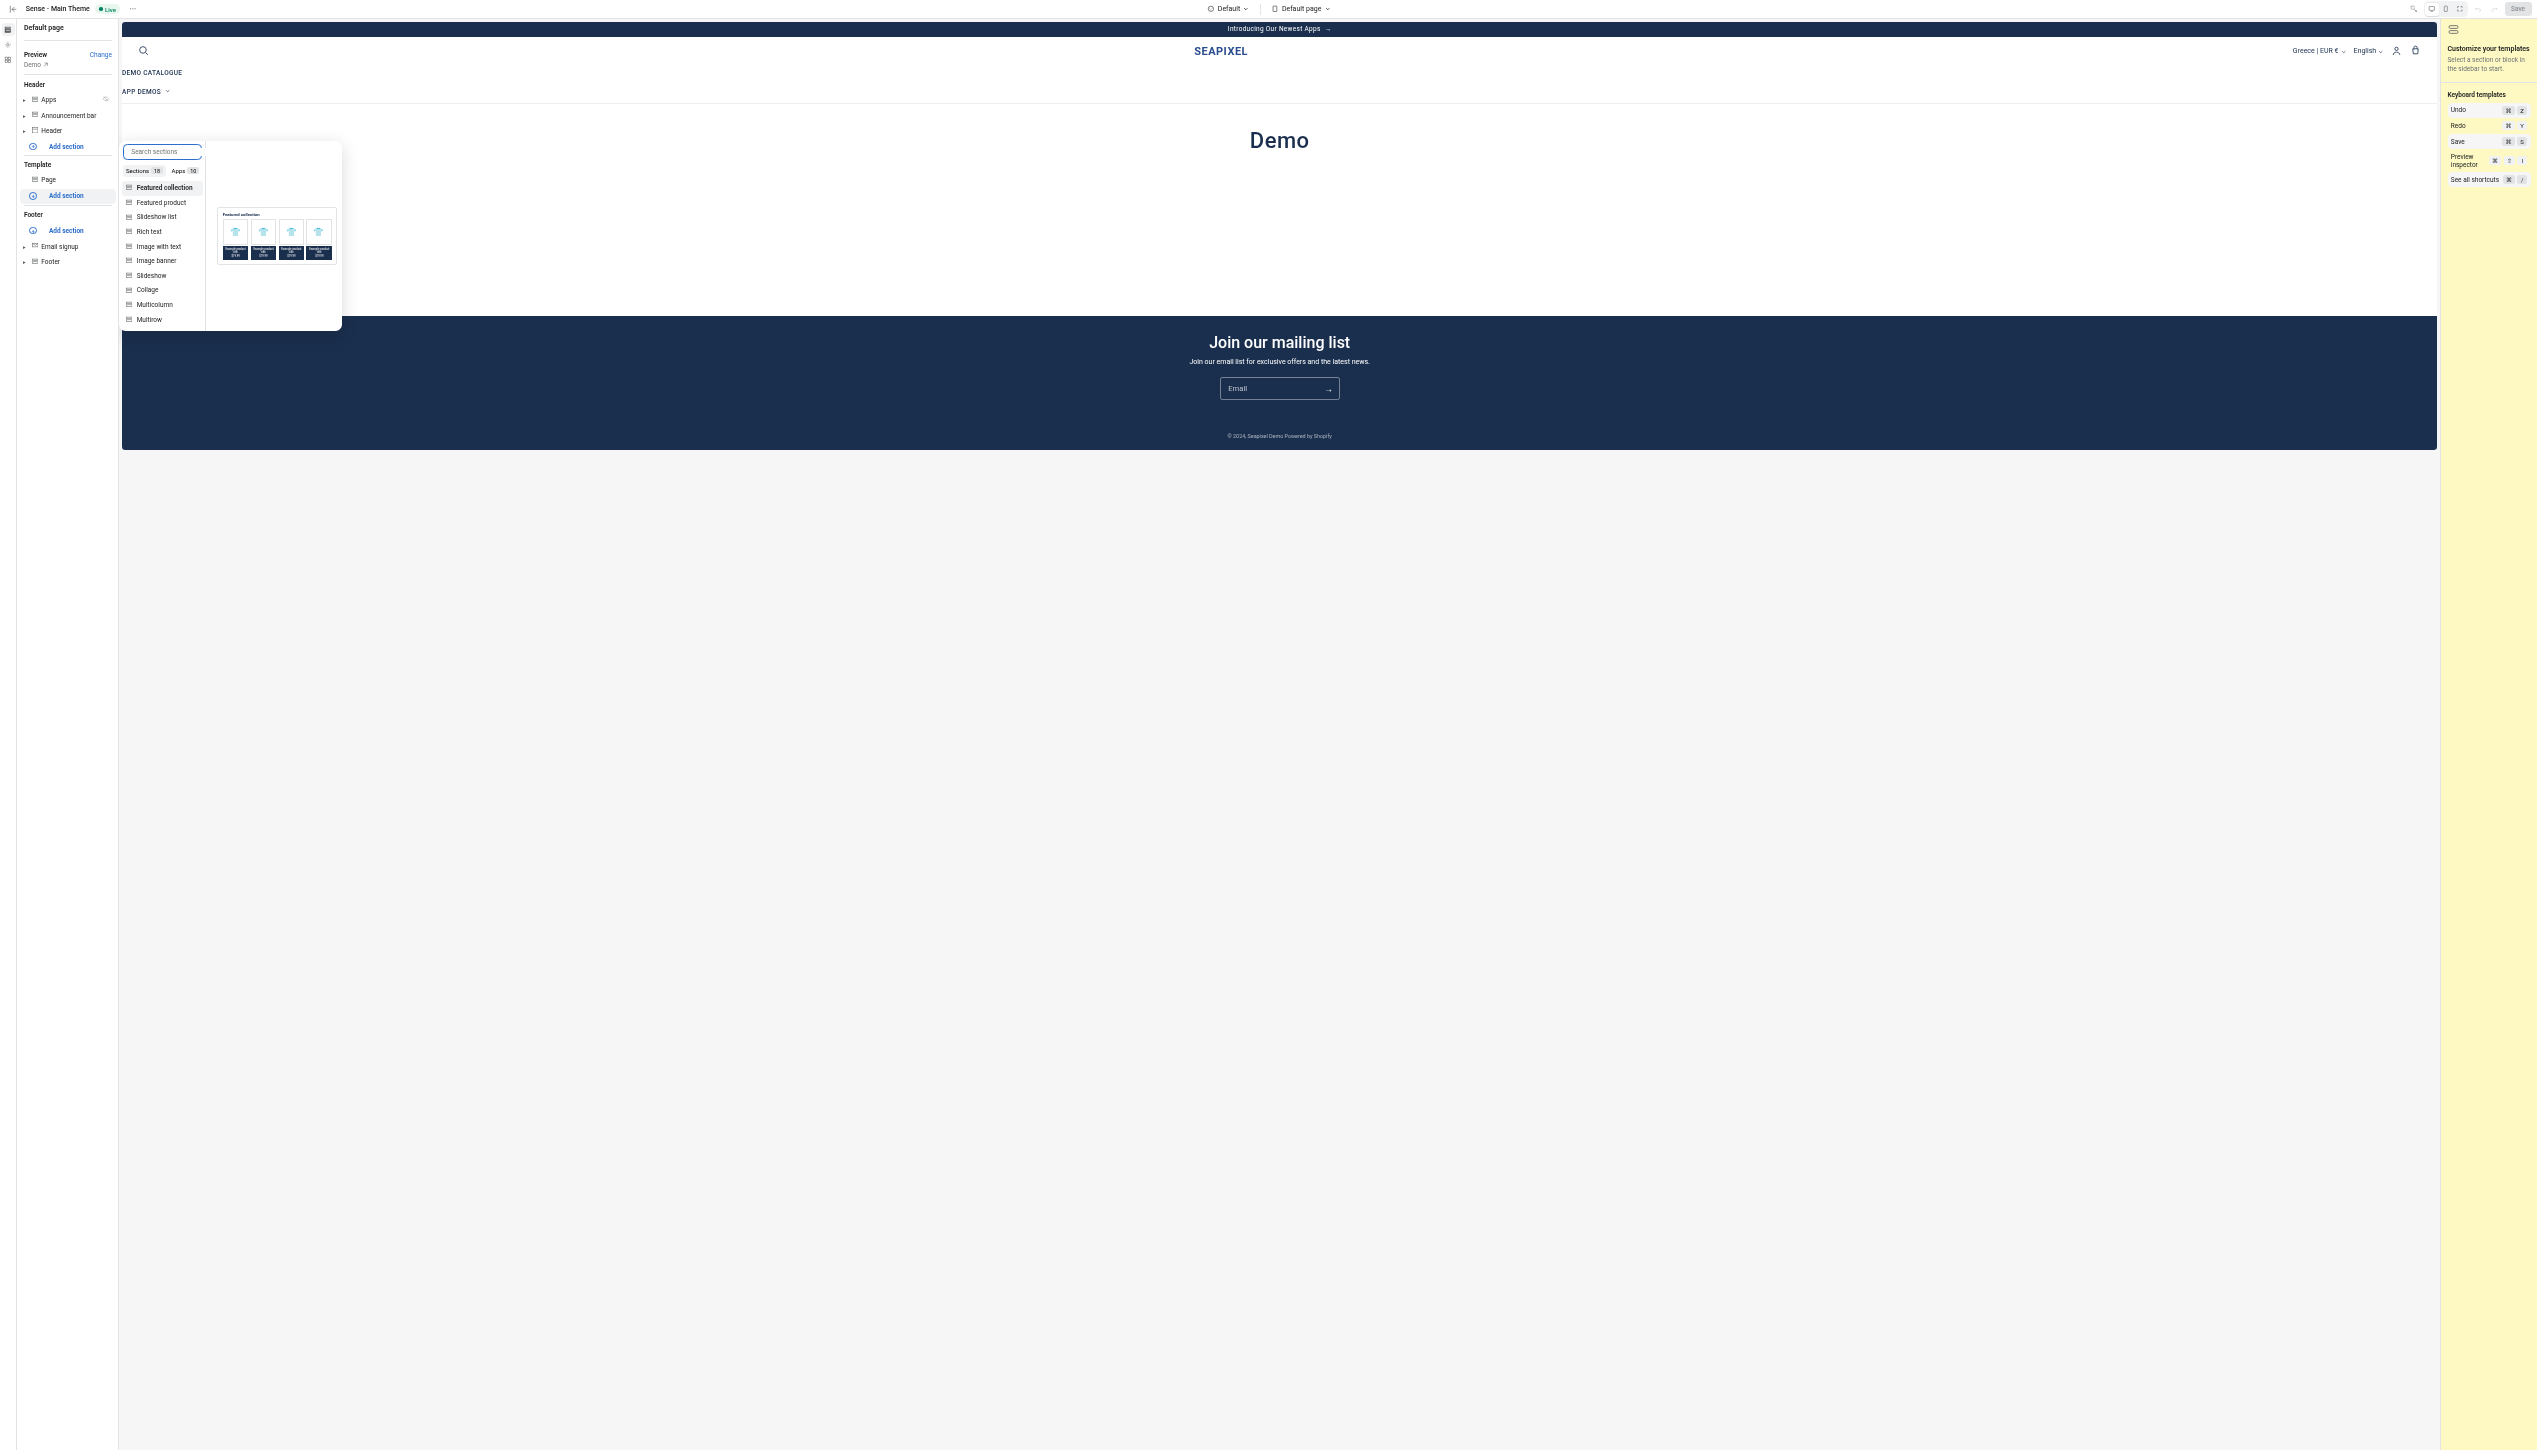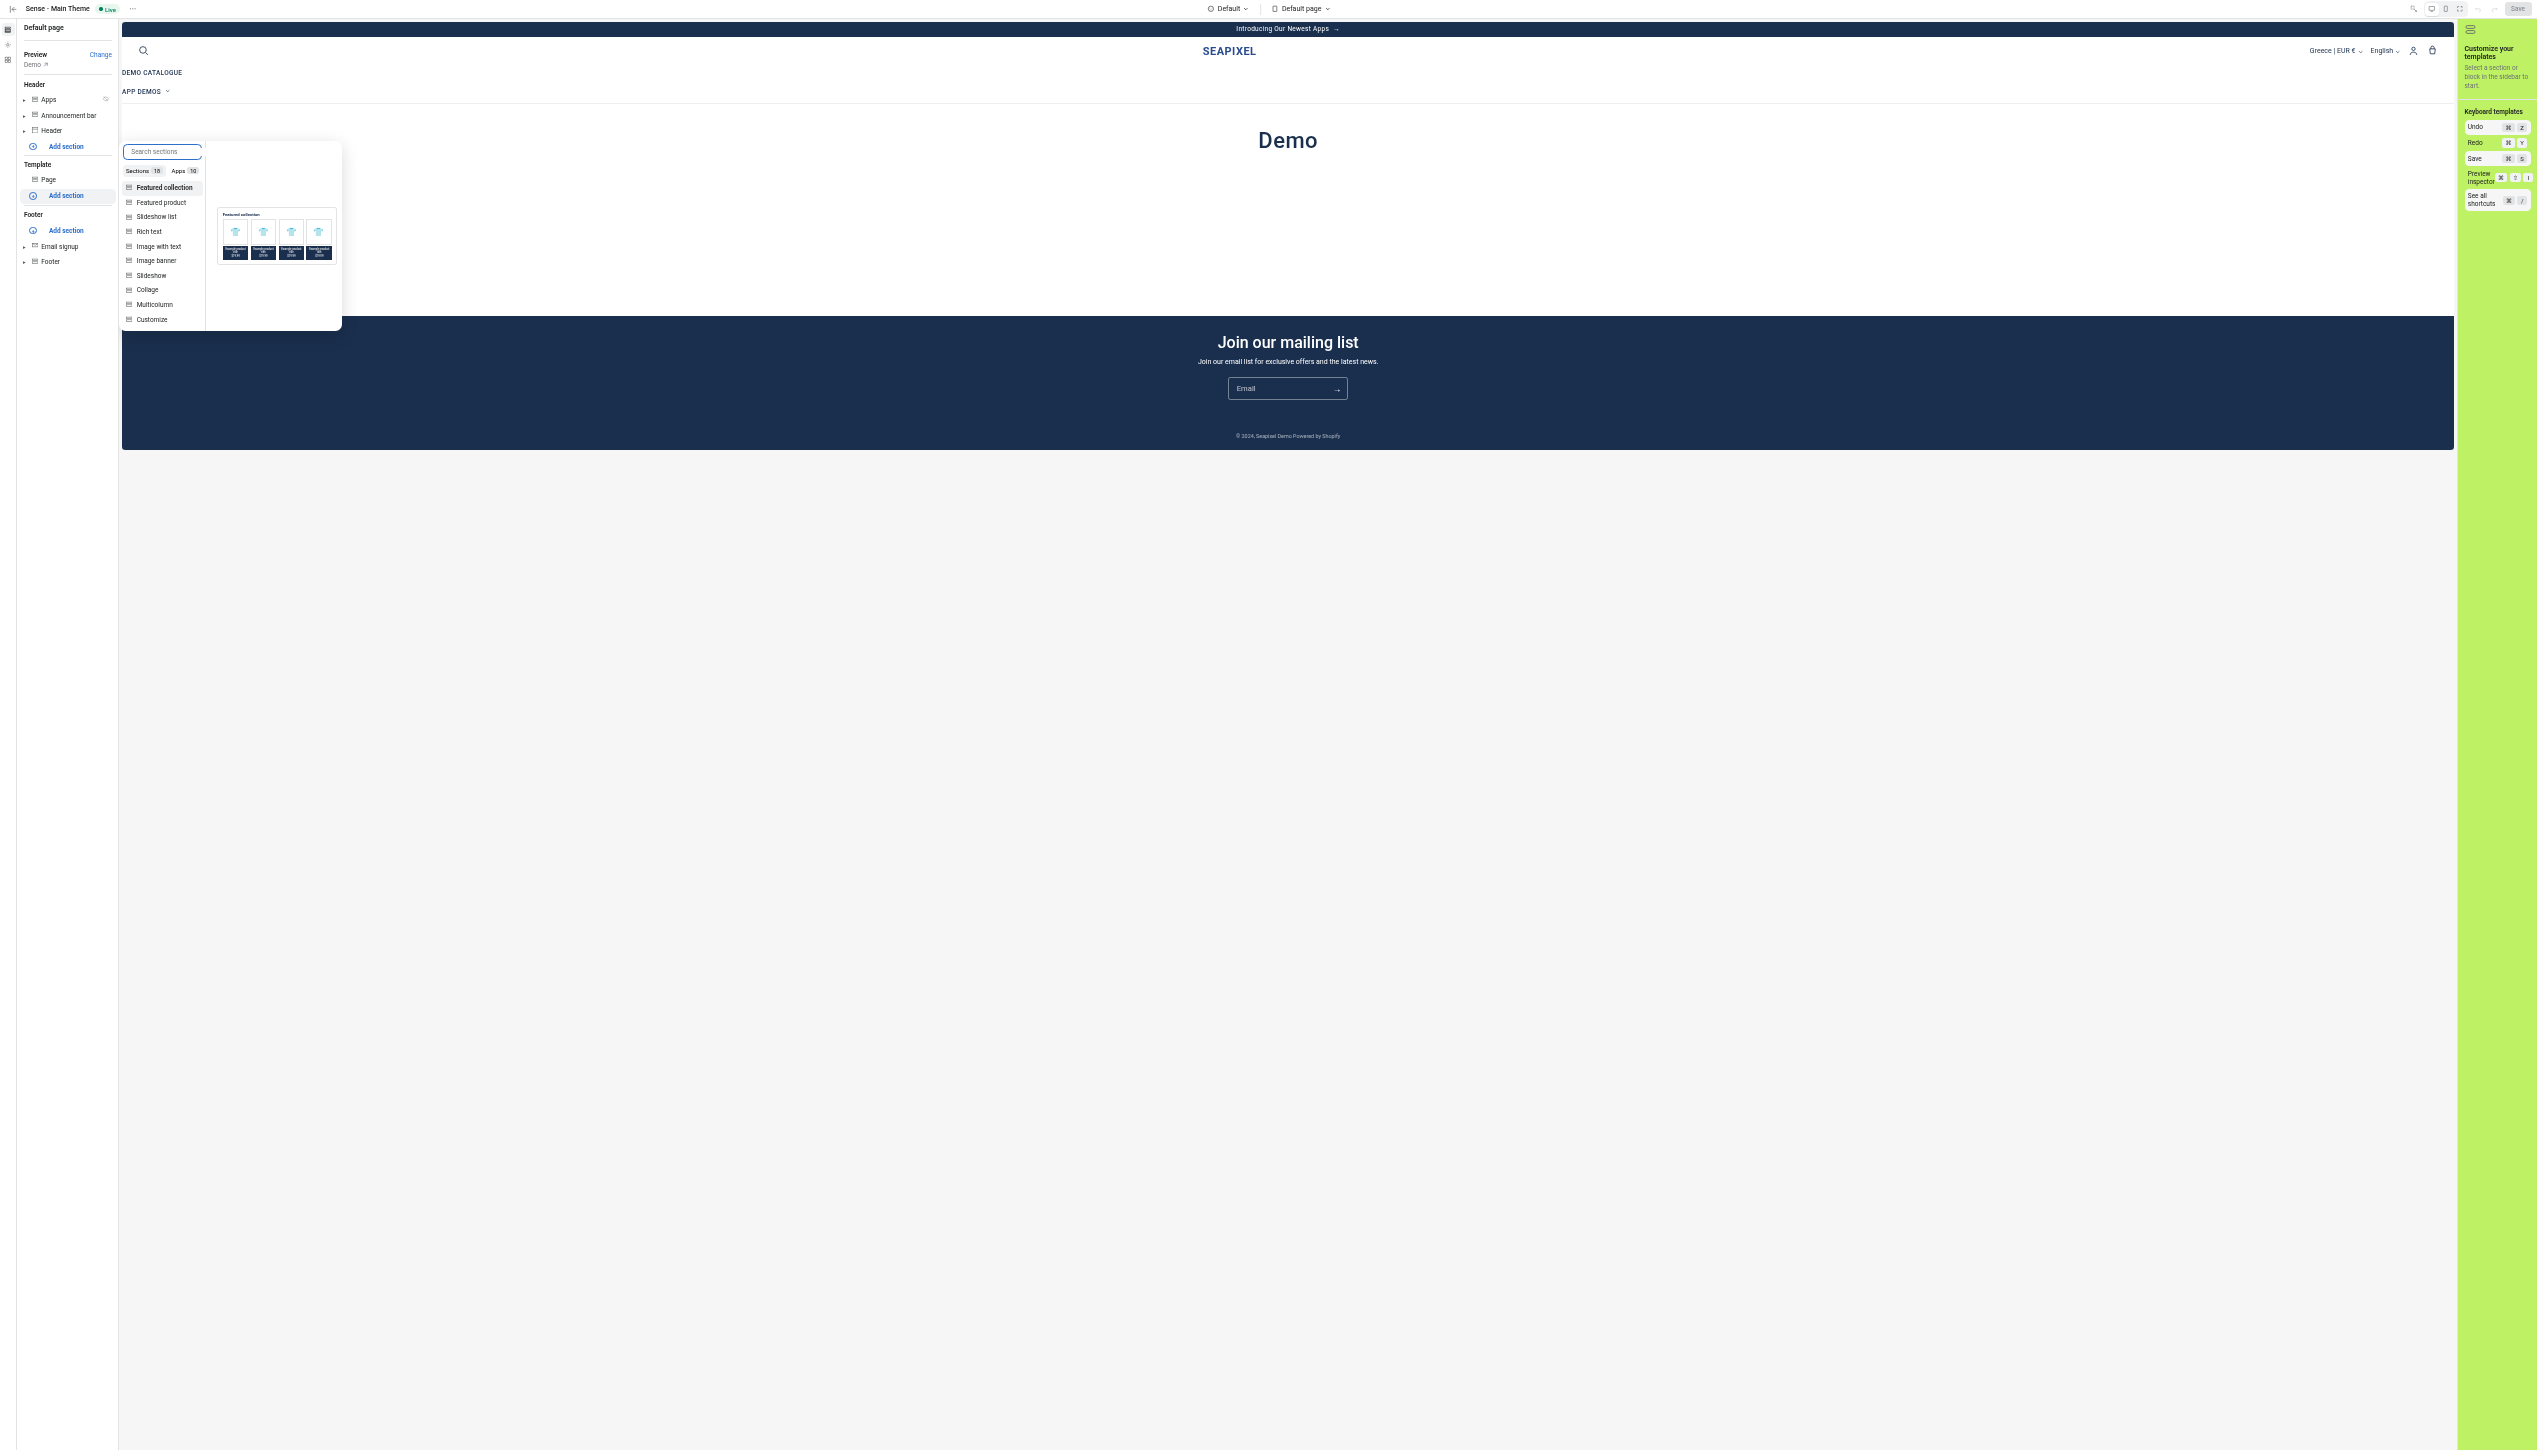--- a/index.html
+++ b/index.html
@@ -577,22 +577,22 @@
   color: #fff;
   font-size: 2.7px;
   text-align: center;
   padding: 1.6px 1.1px;
   margin-top: 1.1px;
   line-height: 1.3;
 }
 
 
 .right-sidebar {
-  width: 80px;
-  background: #bef264;
+  width: 97px;
+  background: #fef9c3;
   border-left: 0.5px solid #e1e3e5;
   padding: 5.4px 6.5px;
 }
 
 .right-icon-row {
   margin-bottom: 7.6px;
 }
 
 .right-icon {
   color: #5c5f62;
@@ -1014,21 +1014,21 @@
                   <rect x="1" y="2" width="10" height="3" stroke="currentColor"></rect>
                   <rect x="1" y="7" width="10" height="3" stroke="currentColor"></rect>
                 </svg></span>
               <span>Multicolumn</span>
             </div>
             <div class="picker-item">
               <span class="picker-item-icon"><svg width="6.5" height="6.5" viewBox="0 0 12 12" fill="none">
                   <rect x="1" y="2" width="10" height="3" stroke="currentColor"></rect>
                   <rect x="1" y="7" width="10" height="3" stroke="currentColor"></rect>
                 </svg></span>
-              <span>Customize</span>
+              <span>Multirow</span>
             </div>
             <div class="picker-item"></div>
           </div>
       </div>
       <div class="picker-preview">
         <div class="preview-card">
           <div class="preview-title">Featured collection</div>
           <div class="preview-grid">
             <div class="preview-product">
               <div class="preview-img" style="color:#e8a53c">👕</div>

